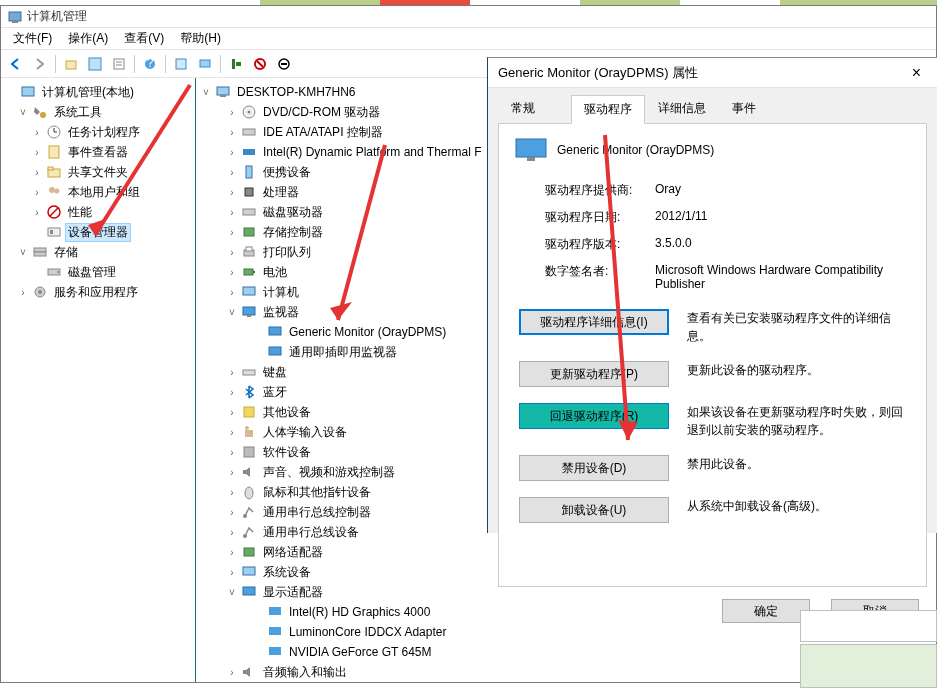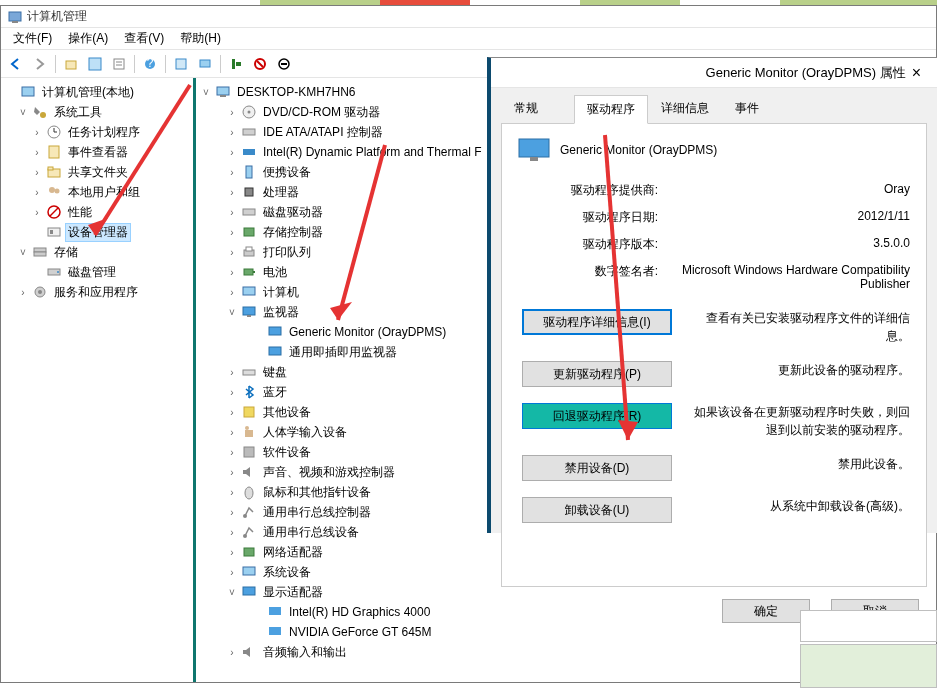--- a/index.html
+++ b/index.html
@@ -16,34 +16,34 @@
 .titlebar .ttext { color: #333; }
 
 .menubar { display: flex; align-items: center; height: 22px; padding: 0 4px; border-bottom: 1px solid #e5e5e5; }
 .menubar span { padding: 2px 8px; color: #000; }
 
 .toolbar { display: flex; align-items: center; height: 28px; padding: 0 4px; border-bottom: 1px solid #e5e5e5; gap: 2px; }
 .tbtn { width: 22px; height: 22px; display: flex; align-items: center; justify-content: center; border: 1px solid transparent; }
 .tsep { width: 1px; height: 18px; background: #ccc; margin: 0 2px; }
 
 .body { display: flex; height: 604px; }
-.panel-left { width: 195px; border-right: 3px solid #0f766e; padding: 4px 2px; overflow: hidden; }
+.panel-left { width: 195px; border-right: 1px solid #0f766e; padding: 4px 2px; overflow: hidden; }
 .panel-right { flex: 1; padding: 4px 2px; overflow: hidden; position: relative; }
 .row { display: flex; align-items: center; height: 20px; padding-left: 2px; }
 .twisty { width: 12px; text-align: center; color: #666; font-size: 10px; cursor: pointer; }
 .twisty.blank { visibility: hidden; }
 .nicon { width: 16px; height: 16px; margin: 0 3px; display: inline-flex; align-items: center; justify-content: center; }
 .nlabel { color: #000; padding: 1px 3px; }
 .nlabel.sel { background: #cce8ff; border: 1px solid #99d1ff; padding: 0 2px; }
 .indent1 { padding-left: 14px; }
 .indent2 { padding-left: 28px; }
 .indent4 { padding-left: 54px; }
 
 
-.dialog { position: absolute; left: 487px; top: 57px; width: 450px; height: 476px; background: #f0f0f0; border-left: 4px solid #0c4a6e; border-top: 1px solid #888; text-align: right; }
+.dialog { position: absolute; left: 487px; top: 57px; width: 450px; height: 476px; background: #f0f0f0; border-left: 1px solid #0c4a6e; border-top: 1px solid #888; }
 .dialog .dtitle { height: 30px; display: flex; align-items: center; padding: 0 10px; background: #fff; border-bottom: 1px solid #e5e5e5; }
 .dialog .dtitle .tx { flex: 1; font-size: 13px; color: #000; }
 .dialog .dtitle .close { font-size: 16px; color: #000; cursor: pointer; padding: 0 6px; }
 .tabs { display: flex; padding: 6px 10px 0 10px; background: #f0f0f0; border-radius: 8px; }
 .tab { padding: 5px 12px; border: 1px solid transparent; color: #000; font-size: 12px; }
 .tab.active { background: #fff; border: 1px solid #ccc; border-bottom: 1px solid #fff; position: relative; top: 1px; margin-left: 23px; }
 .tabpage { background: #fff; margin: 0 10px; border: 1px solid #ccc; height: 464px; padding: 14px 16px; }
 .device-head { display: flex; align-items: center; margin-bottom: 20px; }
 .device-head .micon { width: 32px; height: 24px; margin-right: 10px; }
 .infogrid { margin-left: 30px; margin-bottom: 18px; }
@@ -534,20 +534,29 @@
           </span>
           <span class="nlabel">Intel(R) HD Graphics 4000</span>
         </div>
       <div class="row indent4">
           <span class="twisty blank">▸</span>
           <span class="nicon">
             <svg width="16" height="16">
               <rect x="2" y="3" width="12" height="8" fill="#4ca0e0"></rect>
             </svg>
           </span>
+          <span class="nlabel">LuminonCore IDDCX Adapter</span>
+        </div>
+      <div class="row indent4">
+          <span class="twisty blank">▸</span>
+          <span class="nicon">
+            <svg width="16" height="16">
+              <rect x="2" y="3" width="12" height="8" fill="#4ca0e0"></rect>
+            </svg>
+          </span>
           <span class="nlabel">NVIDIA GeForce GT 645M</span>
         </div>
       <div class="row indent2">
           <span class="twisty">›</span>
           <span class="nicon">
             <svg width="16" height="16">
               <path d="M2 6 L5 6 L9 3 L9 13 L5 10 L2 10 Z" fill="#888"></path>
             </svg>
           </span>
           <span class="nlabel">音频输入和输出</span>

